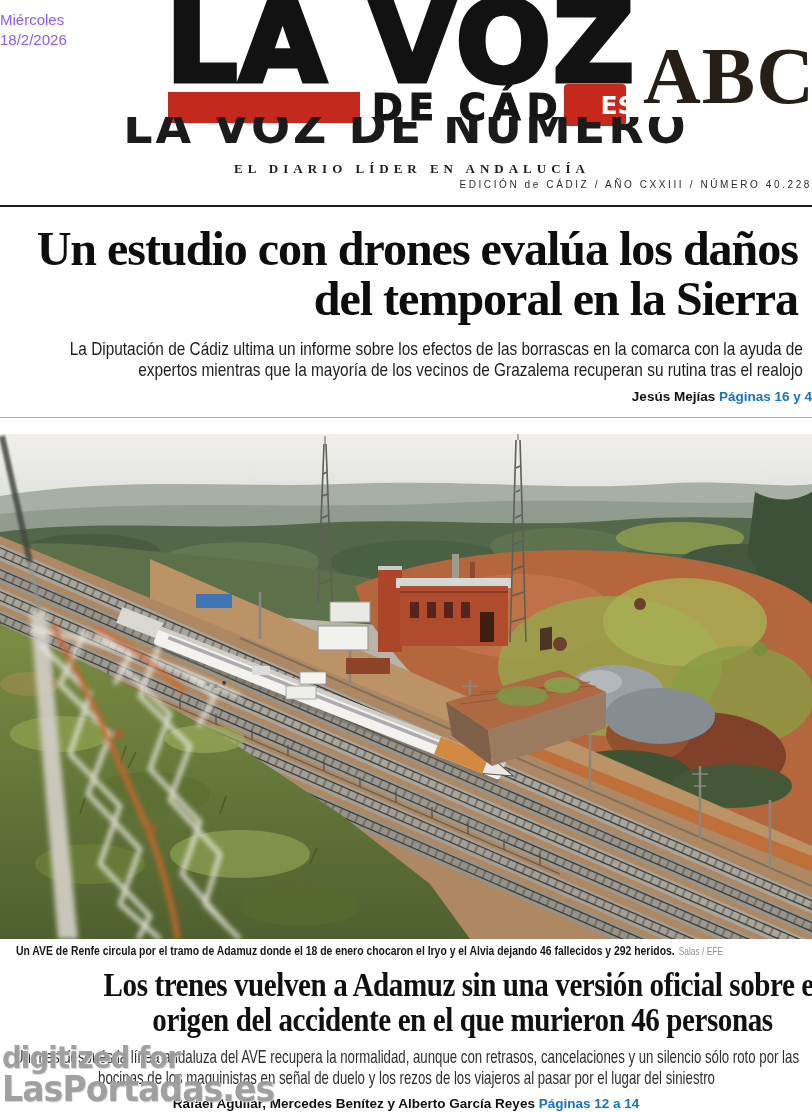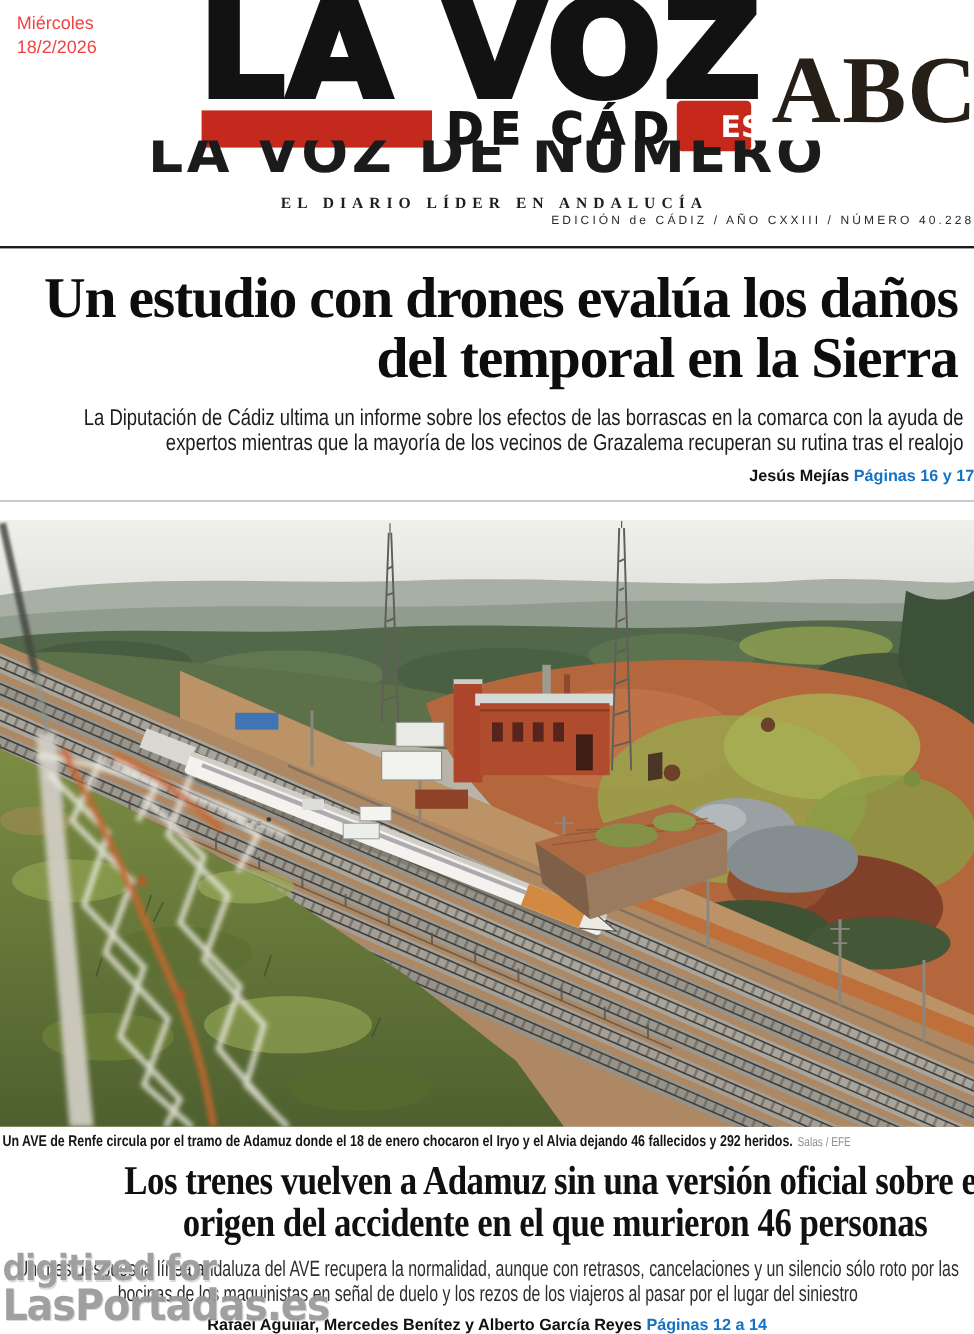--- a/index.html
+++ b/index.html
@@ -2,21 +2,21 @@
 <html><head>
 <meta charset="utf-8">
 <style>
   * { margin:0; padding:0; box-sizing:border-box; }
   html,body { width:812px; height:1112px; background:#ffffff; overflow:hidden;
               font-family:"Liberation Sans", sans-serif; }
   .page { position:relative; width:812px; height:1112px; background:#fff; }
 
   
   .masthead { position:relative; height:208px; }
-  .dateblock { position:absolute; left:14px; top:10px; font-size:15px; color:#ef4444; line-height:1.35; }
+  .dateblock { position:absolute; left:0; top:10px; font-size:15px; color:#8b5cf6; line-height:1.35; }
   .logo-lavoz { position:absolute; left:166px; top:-14px; font-family:"DejaVu Sans",sans-serif;
                 font-weight:bold; font-size:112px; line-height:1; letter-spacing:2px; color:#121212;
                 -webkit-text-stroke:5px #121212; }
   .redbar { position:absolute; left:168px; top:92px; width:192px; height:31px; background:#c32a1d; }
   .logo-decadiz { position:absolute; left:372px; top:86px; font-family:"DejaVu Sans",sans-serif;
                   font-weight:bold; font-size:37px; letter-spacing:6px; color:#151515;
                   -webkit-text-stroke:1.2px #151515; }
   .esbadge { position:absolute; left:564px; top:84px; width:62px; height:42px; background:#c6281c;
              border-radius:4px; display:flex; align-items:center; justify-content:center; gap:4px;padding-left:42px; }
   .esbadge .dot { width:9px; height:9px; background:#fff; margin-top:12px; }
@@ -43,21 +43,21 @@
           font-size:19px; line-height:1.12; color:#1d1d1d; margin-top:14px; }
   .byline-row { margin-top:9px; font-size:13.5px; font-weight:bold; color:#111; }
   .pages-link { color:#1473c5; }
   .rule-gray { border-top:1px solid #a9a9a9; margin-top:13px; }
 
   
   .photo { position:relative; width:812px; height:505px; margin-top:16px; background:#b8b4a8; }
   .photo svg { display:block; width:812px; height:505px; }
 
   
-  .caption-wrap { overflow:hidden; width:737px; padding:4px 2px 2px; }
+  .caption-wrap { overflow:hidden; width:737px; padding:4px 16px 2px; }
   .caption-inner { white-space:nowrap; transform:scaleX(0.80); transform-origin:left center;
                    font-size:13px; font-weight:bold; color:#161616; }
   .credit { font-weight:normal; font-size:10.5px; color:#8f8f8f; margin-left:5px; }
 
   
   .story2 { text-align:center; }
   .h2wrap { display:flex; margin-top:8px; }
   .h2 { width:925px; flex:0 0 925px; transform:scaleX(0.855); transform-origin:center top;
         font-family:"Liberation Serif",serif; font-weight:bold; font-size:34px; line-height:1.02;
         letter-spacing:-0.5px; color:#101010; }
@@ -99,21 +99,21 @@
     <div class="rule-dark"></div>
   </div>
 
   <div class="story1">
     <div class="h1">Un estudio con drones evalúa los daños del temporal en la Sierra</div>
     <div class="scale-row">
       <div class="sub1">La Diputación de Cádiz ultima un informe sobre los efectos de las borrascas en la comarca con la ayuda de expertos mientras que la mayoría de los vecinos de Grazalema recuperan su rutina tras el realojo</div>
     </div>
     <div class="byline-row">
       <span>Jesús Mejías</span>
-      <span class="pages-link">Páginas 16 y 17</span>
+      <span class="pages-link">Páginas 16 y 4</span>
     </div>
     <div class="rule-gray"></div>
   </div>
 
   <div class="photo">
     <svg viewBox="0 0 812 505" preserveAspectRatio="none">
       <defs>
         <linearGradient id="sky" x1="0" y1="0" x2="0" y2="1">
           <stop offset="0" stop-color="#f0efec"></stop>
             <stop offset="1" stop-color="#d6dad4"></stop>

